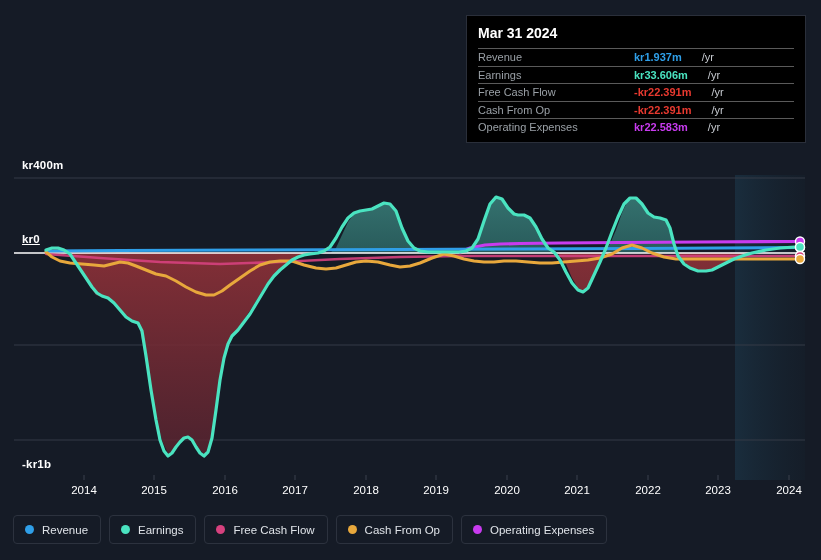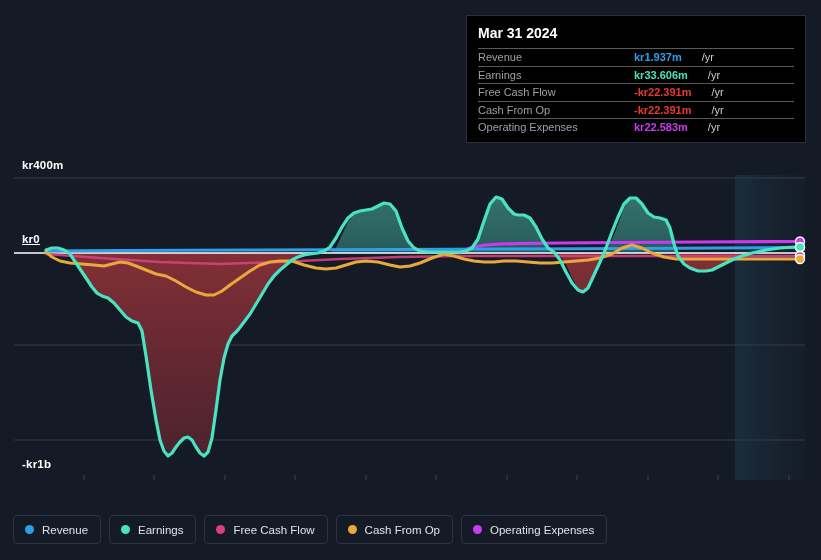--- a/index.html
+++ b/index.html
@@ -240,20 +240,33 @@
         <line x1="648" y1="480" x2="648" y2="475"></line>
         <line x1="718" y1="480" x2="718" y2="475"></line>
         <line x1="789" y1="480" x2="789" y2="475"></line>
       </g>
     </svg>
 
     <div class="ylabel" id="ylabel-top">kr400m</div>
     <div class="ylabel" id="ylabel-zero">kr0</div>
     <div class="ylabel" id="ylabel-bot">-kr1b</div>
 
+    <div id="xaxis">
+      <div class="xlabel" style="left:84px">2014</div>
+      <div class="xlabel" style="left:154px">2015</div>
+      <div class="xlabel" style="left:225px">2016</div>
+      <div class="xlabel" style="left:295px">2017</div>
+      <div class="xlabel" style="left:366px">2018</div>
+      <div class="xlabel" style="left:436px">2019</div>
+      <div class="xlabel" style="left:507px">2020</div>
+      <div class="xlabel" style="left:577px">2021</div>
+      <div class="xlabel" style="left:648px">2022</div>
+      <div class="xlabel" style="left:718px">2023</div>
+      <div class="xlabel" style="left:789px">2024</div>
+    </div>
   </div>
 
   <div id="tooltip">
     <div id="tooltip-date">Mar 31 2024</div>
 
     <div class="tt-row">
       <span class="tt-key">Revenue</span>
       <span class="tt-val" style="color:#2f9fe8">kr1.937m</span>
       <span class="tt-suffix">/yr</span>
     </div>

